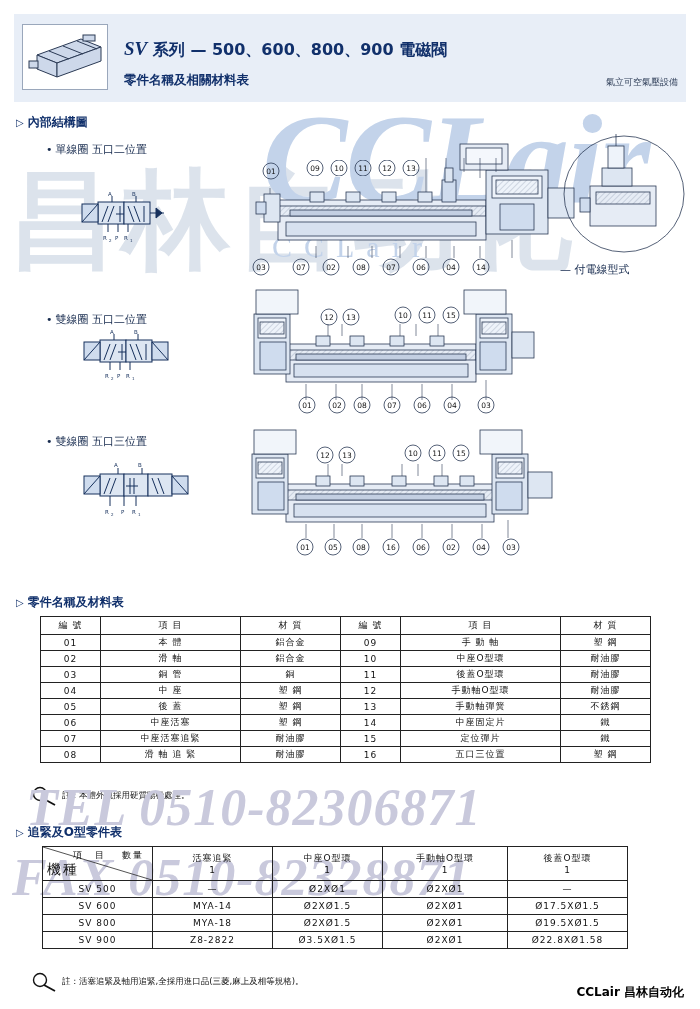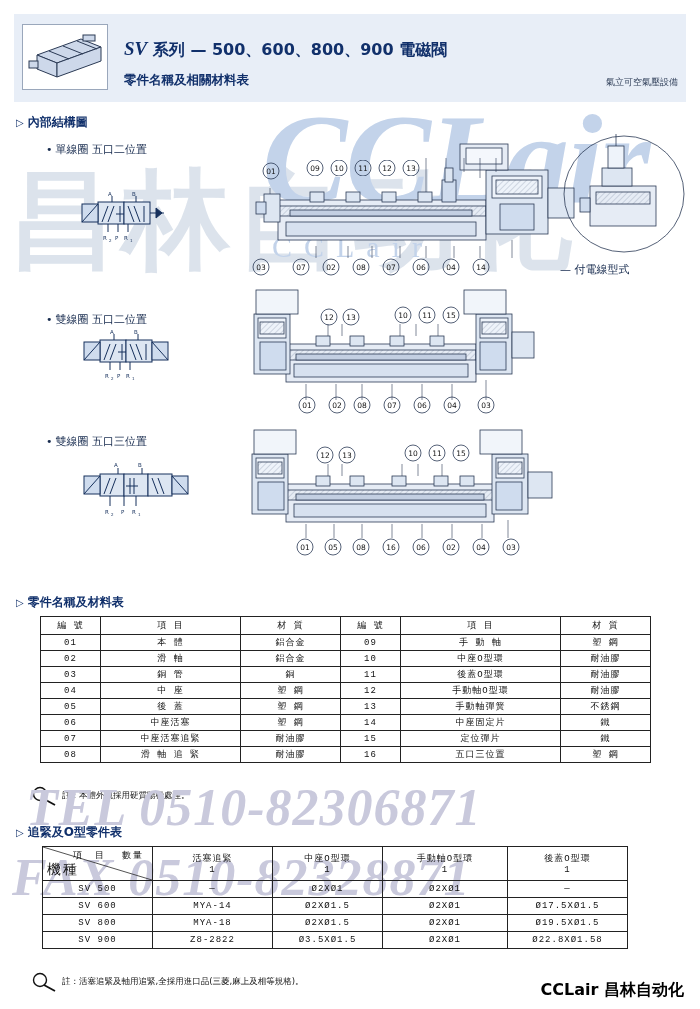--- a/index.html
+++ b/index.html
@@ -86,21 +86,21 @@
 
   
   .symwrap { position:absolute; }
   .symwrap svg { display:block; }
 
   
   .draw { position:absolute; }
   .draw svg { display:block; }
 
   
-  table { border-collapse:collapse;font-family:Liberation Mono, monospace; }
+  table { border-collapse:collapse; }
   .tbl {
     position:absolute;
     font-size:9px; color:#111;
   }
   .tbl td, .tbl th {
     border:1px solid #222;
     text-align:center;
     padding:1px 2px;
     font-weight:normal;
     letter-spacing:1px;
@@ -130,21 +130,21 @@
   .diagcell .slash { position:absolute; left:0; top:0; width:100%; height:100%; }
 
   
   .note {
     position:absolute; font-size:8.5px; color:#111; white-space:nowrap;
   }
   .mag { position:absolute; }
 
   .footer-brand {
     position:absolute; right:16px; bottom:8px;
-    font-size:16px; font-weight:bold; color:#000; white-space:nowrap;
+    font-size:12px; font-weight:bold; color:#000; white-space:nowrap;
   }
 </style>
 </head>
 <body>
 
 <div class="wm-cn">昌林自动化</div>
 <div class="wm-ccl">CCLair</div>
 <div class="wm-ccl-sub">CCLair</div>
 
 <div class="hdr-band"></div>

